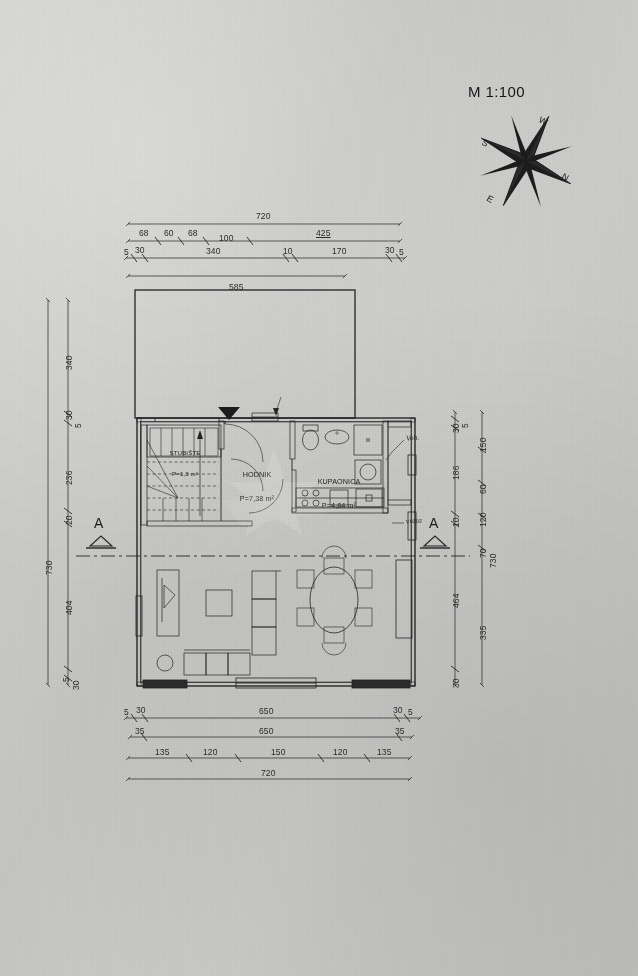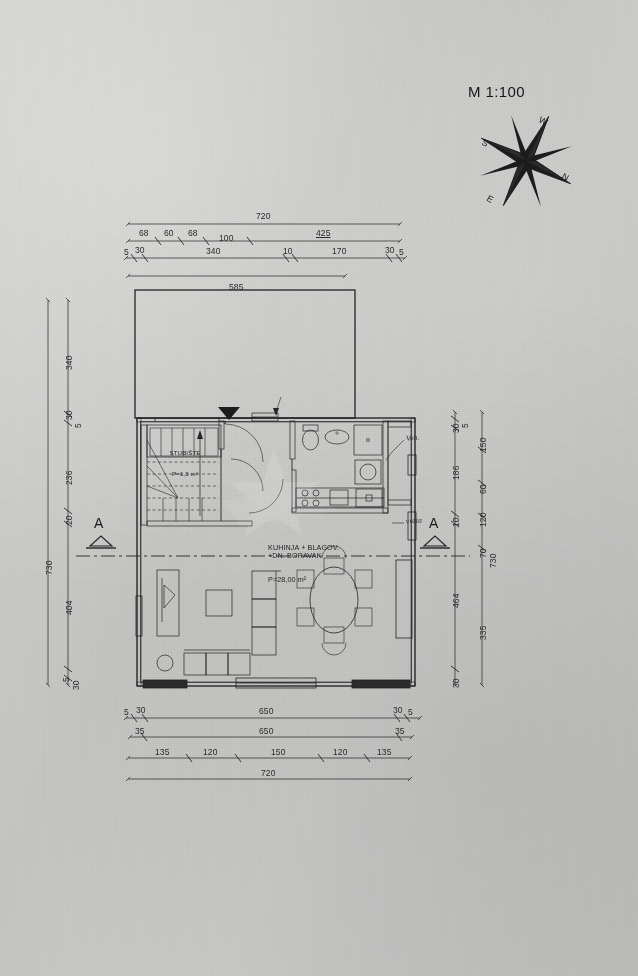--- a/index.html
+++ b/index.html
@@ -400,27 +400,30 @@
   <div class="t dim" style="left:377px;top:748px;">135</div>
 
   <div class="t dim" style="left:261px;top:769px;">720</div>
 
 
   <div class="t room small" style="left:148px;top:436px;width:74px;">
     <div>STUBIŠTE</div>
     <div>P=1,3 m²</div>
   </div>
 
-
-
-  <div class="t room" style="left:268px;top:528px;width:110px;text-align:left;">
-    <div>KUHINJA + BLAGOV.
-+DN. BORAVAK</div>
-    <div>P=28,00 m²</div>
+  <div class="t room" style="left:224px;top:455px;width:66px;">
+    <div>HODNIK</div>
+    <div>P=7,38 m²</div>
   </div>
+
+  <div class="t room" style="left:300px;top:462px;width:78px;">
+    <div>KUPAONICA</div>
+    <div>P=4,84 m²</div>
+  </div>
+
 
   <div class="t secmark" style="left:94px;top:516px;">A</div>
   <div class="t secmark" style="left:429px;top:516px;">A</div>
 
   <div class="t hand" style="left:406px;top:434px;transform:rotate(-6deg);">Voh.</div>
   <div class="t hand" style="left:406px;top:517px;transform:rotate(-3deg);">vrata</div>
 
   <svg class="wm" style="left:222px;top:440px;" width="200" height="110" viewBox="0 0 200 110">
     <polygon points="52,8 63,42 98,42 70,62 81,96 52,76 23,96 34,62 6,42 41,42" fill="#ffffff" opacity="0.75"></polygon>
     <polygon points="0,62 52,50 120,70 20,86" fill="#ffffff" opacity="0.45"></polygon>

